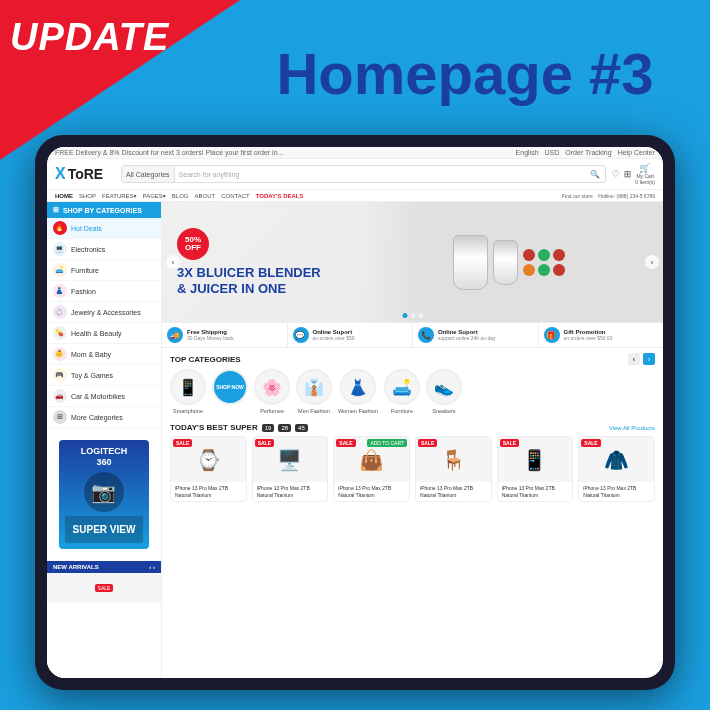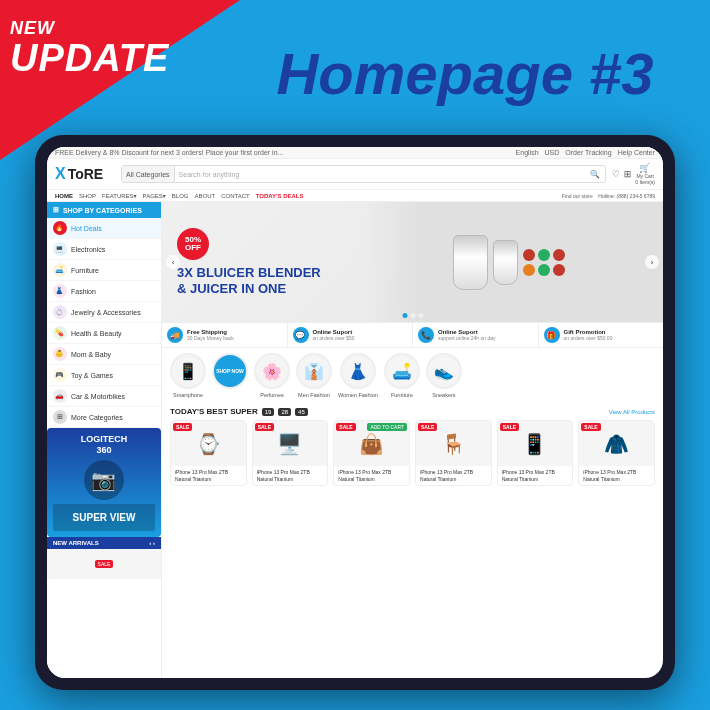--- a/index.html
+++ b/index.html
@@ -47,21 +47,20 @@
     
     .main-title {
       position: absolute;
       top: 40px;
       left: 240px;
       right: 20px;
       text-align: center;
       font-size: 58px;
       font-weight: 900;
       color: #1a3fa0;
-      font-style: italic;
       z-index: 5;
       text-shadow: none;
     }
 
     
     .device-frame {
       position: absolute;
       top: 135px;
       left: 35px;
       right: 35px;
@@ -474,21 +473,21 @@
     }
     .deal-name {
       font-size: 5px;
       color: #333;
       line-height: 1.3;
     }
 
     
     .sidebar-promo {
       background: linear-gradient(180deg, #1a3fa0 0%, #1a9fe0 100%);
-      margin: 0;
+      margin: 12px;
       border-radius: 4px;
       padding: 6px;
       color: white;
       text-align: center;
     }
     .promo-title {
       font-size: 9px;
       font-weight: 900;
       text-transform: uppercase;
       line-height: 1.2;
@@ -560,21 +559,20 @@
     }
     .banner-dot.active {
       background: #1a9fe0;
     }
   </style>
 </head>
 <body>
 
 <div class="corner-triangle"></div>
 <div class="corner-text">
-  <span class="new-label">NEW</span>
   <span class="update-label">UPDATE</span>
 </div>
 
 <div class="main-title">Homepage #3</div>
 
 <div class="device-frame">
   <div class="device-screen">
 
     <div class="store-header">
 
@@ -758,20 +756,27 @@
           <div class="feature-item" style="border-right:none;">
             <div class="feature-icon">🎁</div>
             <div class="feature-text">
               <strong>Gift Promotion</strong>
               <span>on orders over $50 00</span>
             </div>
           </div>
         </div>
 
         <div class="section">
+          <div class="section-header">
+            <span class="section-title">TOP CATEGORIES</span>
+            <div class="section-nav">
+              <div class="section-nav-btn">‹</div>
+              <div class="section-nav-btn active">›</div>
+            </div>
+          </div>
           <div class="categories-row">
             <div class="cat-item">
               <div class="cat-circle">📱</div>
               <span class="cat-label">Smartphone</span>
             </div>
             <div class="cat-item">
               <div class="cat-circle shop-now" style="color:white;font-size:5px;font-weight:700;">SHOP NOW</div>
               <span class="cat-label"></span>
             </div>
             <div class="cat-item">

